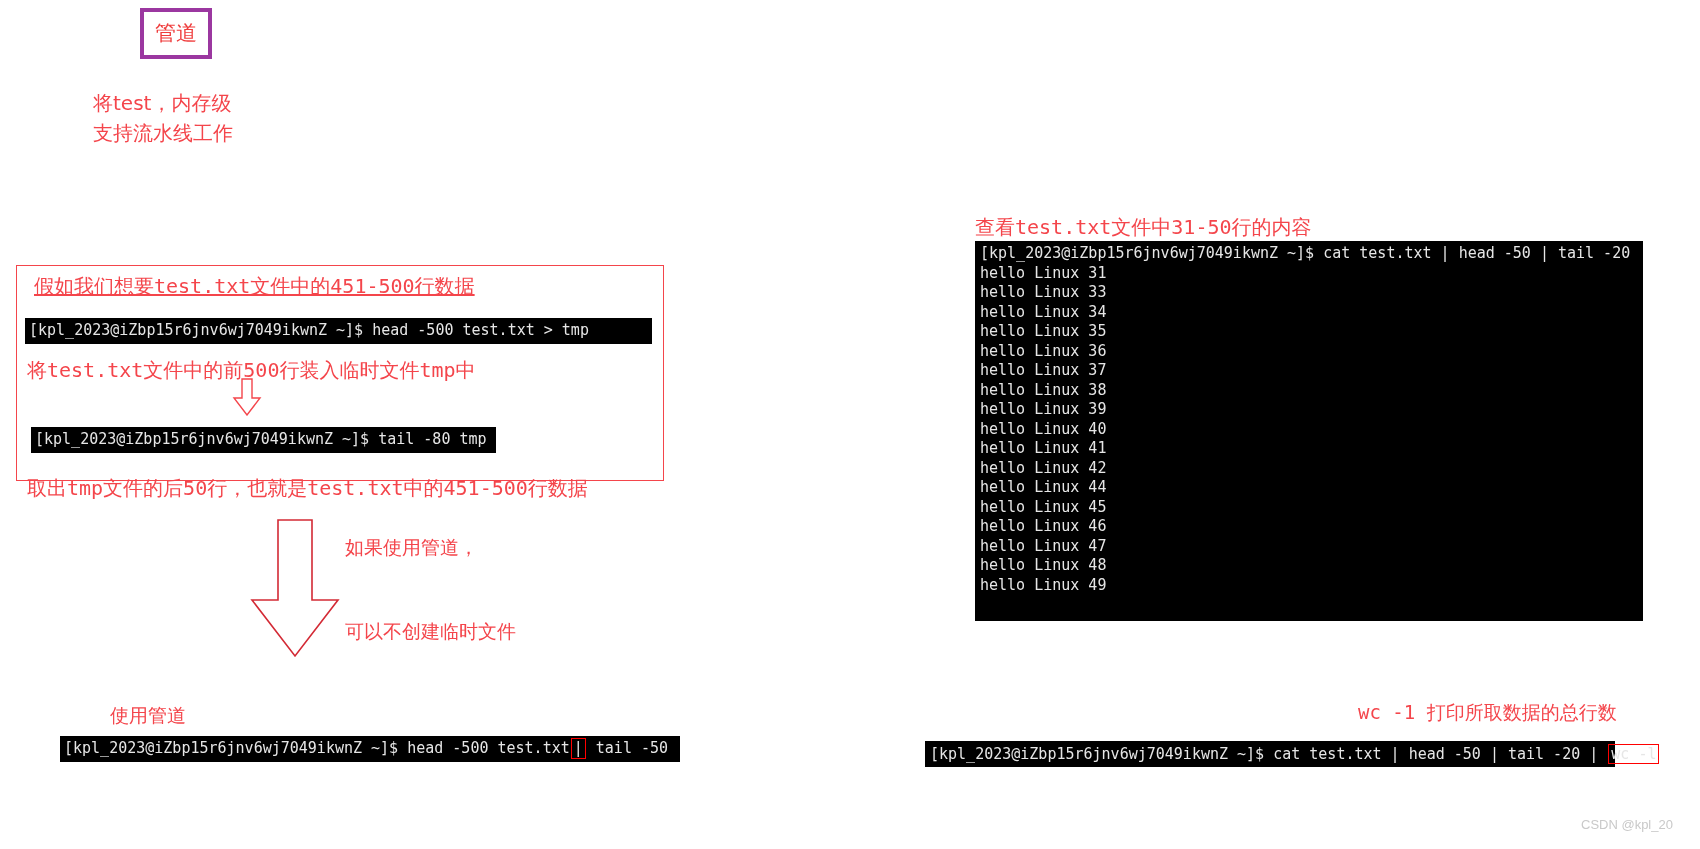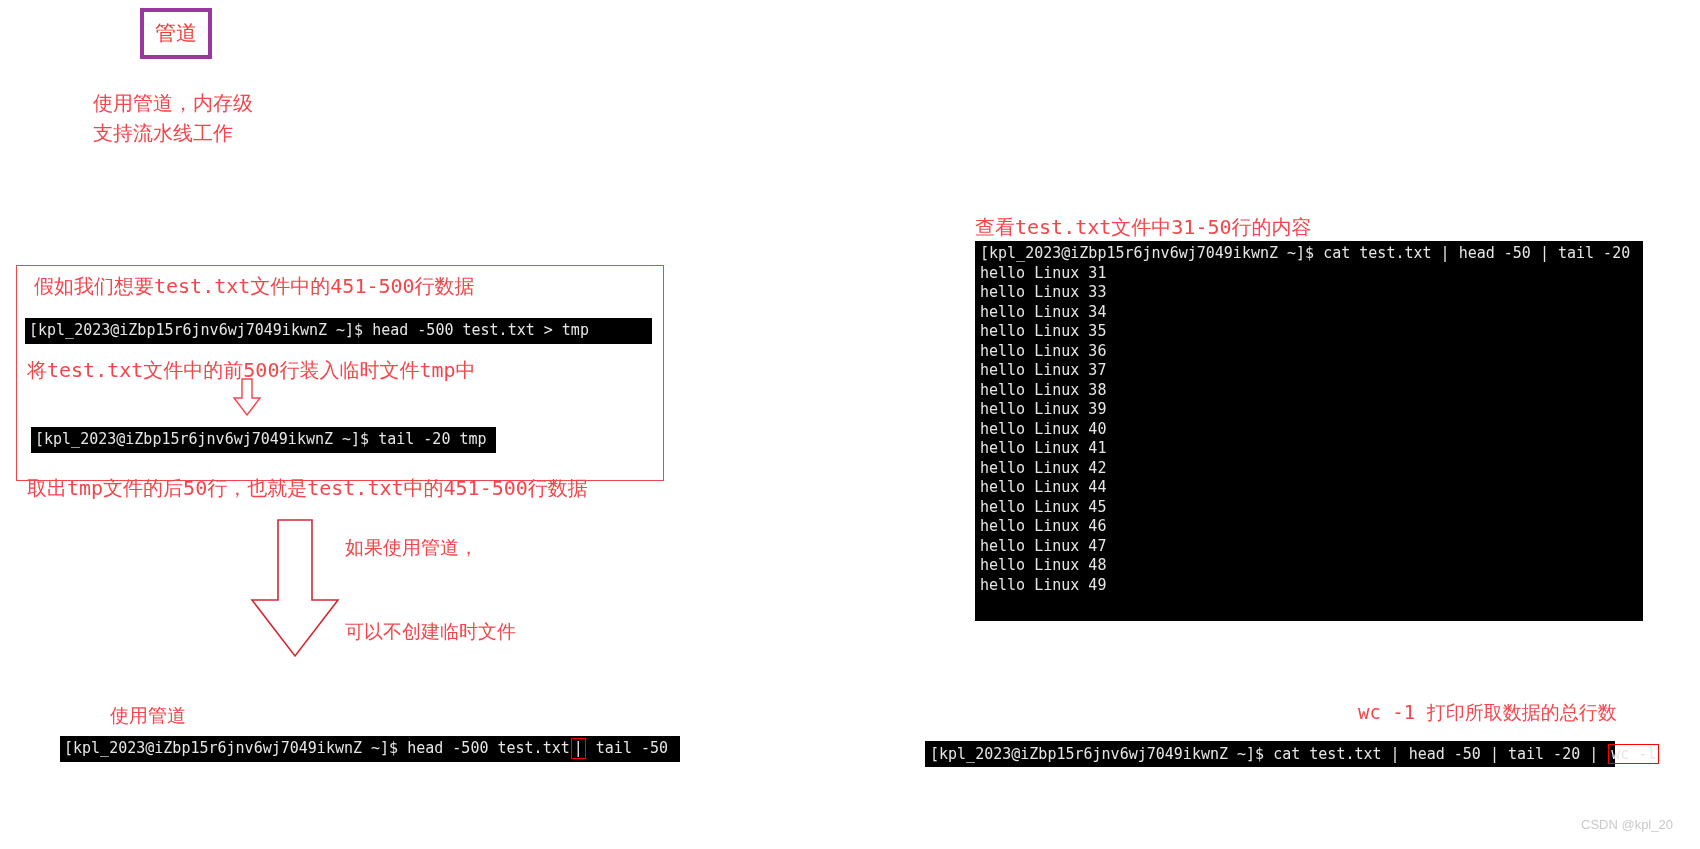--- a/index.html
+++ b/index.html
@@ -62,20 +62,21 @@
   
   #left-frame {
     left: 16px; top: 265px;
     width: 648px; height: 216px;
     border: 1.5px solid #f4454b;
     background: #ffffff;
   }
   #note-want {
     left: 34px; top: 273px;
     font-size: 20px;
+    text-decoration: underline;
   }
   #note-load {
     left: 27px; top: 357px;
     font-size: 20px;
   }
   #note-take {
     left: 27px; top: 475px;
     font-size: 20px;
   }
 
@@ -194,37 +195,37 @@
 </head>
 <body>
 
 <div class="canvas">
 
   <div class="abs" id="title-box">
     <span class="title-text">管道</span>
   </div>
 
   <div class="abs note" id="intro-note">
-    <div>使用管道，内存级</div>
+    <div>将test，内存级</div>
     <div>支持流水线工作</div>
   </div>
 
   <div class="abs" id="left-frame"></div>
 
   <div class="abs note mono-mix" id="note-want">假如我们想要test.txt文件中的451-500行数据</div>
 
   <div class="abs term" id="term-head500">[kpl_2023@iZbp15r6jnv6wj7049ikwnZ ~]$ head -500 test.txt &gt; tmp</div>
 
   <div class="abs note mono-mix" id="note-load">将test.txt文件中的前500行装入临时文件tmp中</div>
 
   <svg class="abs" id="arrow-small" viewBox="0 0 30 38">
     <polygon points="10,1 20,1 20,20 28,20 15,37 2,20 10,20" fill="#ffffff" stroke="#f4454b" stroke-width="1.4"></polygon>
   </svg>
 
-  <div class="abs term" id="term-tail50">[kpl_2023@iZbp15r6jnv6wj7049ikwnZ ~]$ tail -20 tmp</div>
+  <div class="abs term" id="term-tail50">[kpl_2023@iZbp15r6jnv6wj7049ikwnZ ~]$ tail -80 tmp</div>
 
   <div class="abs note mono-mix" id="note-take">取出tmp文件的后50行，也就是test.txt中的451-500行数据</div>
 
   <svg class="abs" id="arrow-big" viewBox="0 0 90 140">
     <polygon points="28,2 62,2 62,82 88,82 45,138 2,82 28,82" fill="#ffffff" stroke="#d32a35" stroke-width="1.6"></polygon>
   </svg>
 
   <div class="abs note" id="note-if-pipe">如果使用管道，</div>
   <div class="abs note" id="note-no-tmp">可以不创建临时文件</div>
   <div class="abs note" id="note-use-pipe">使用管道</div>

